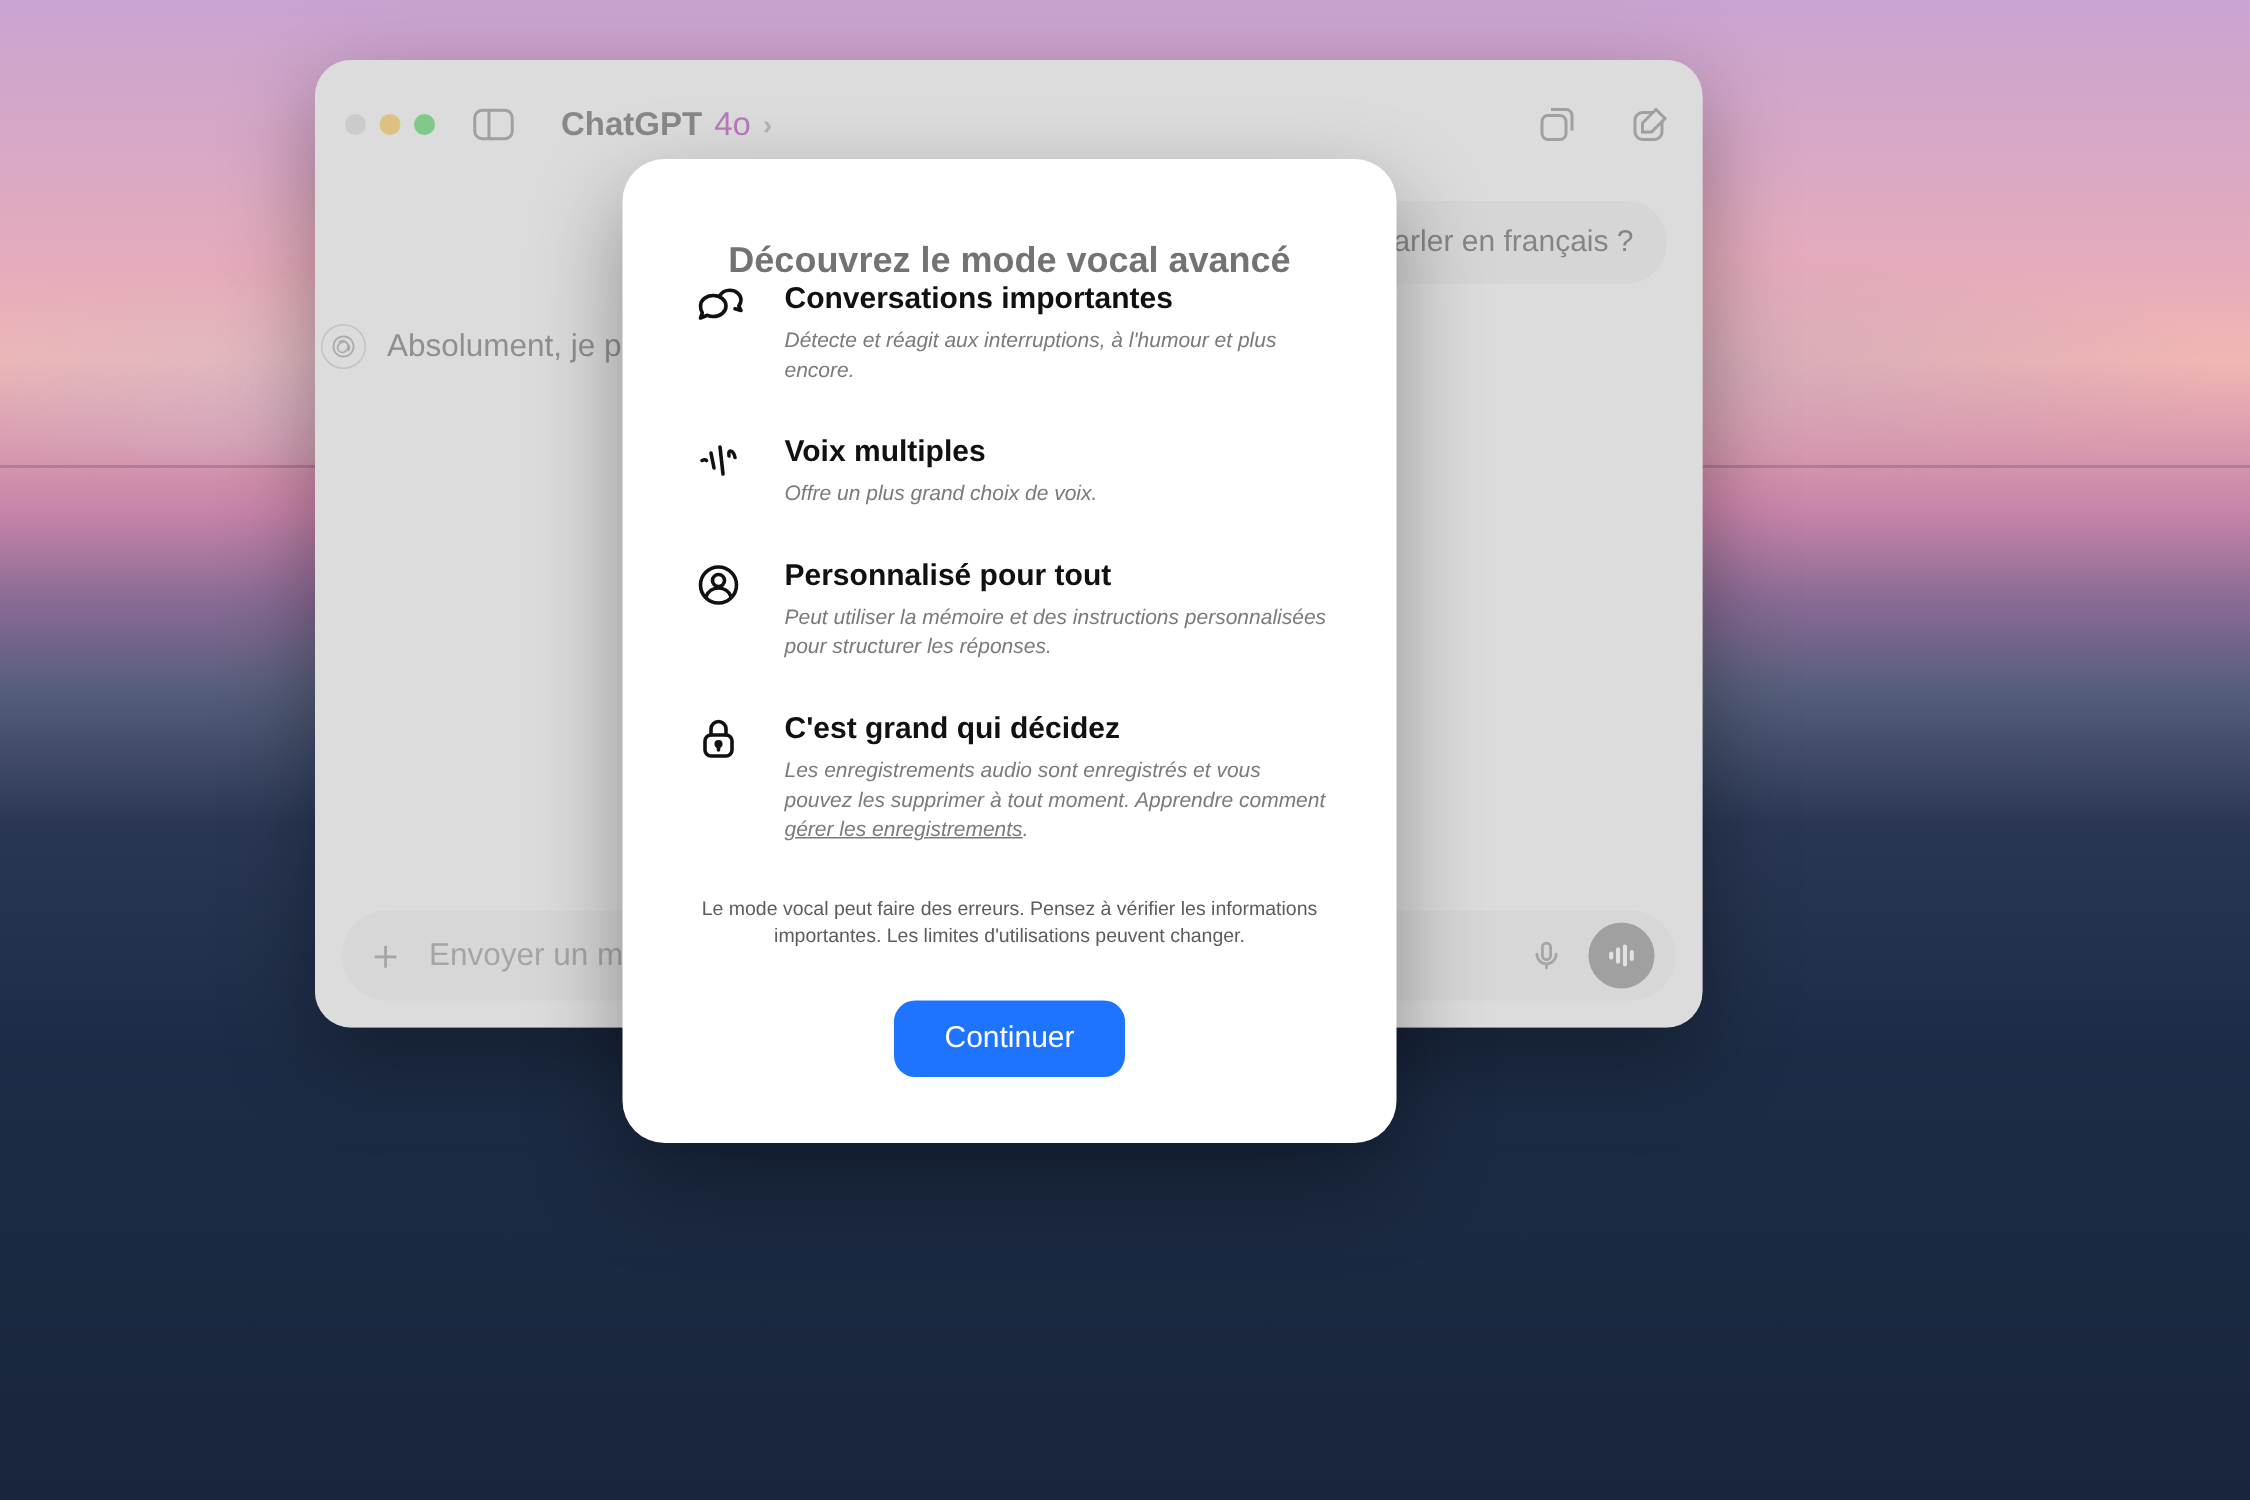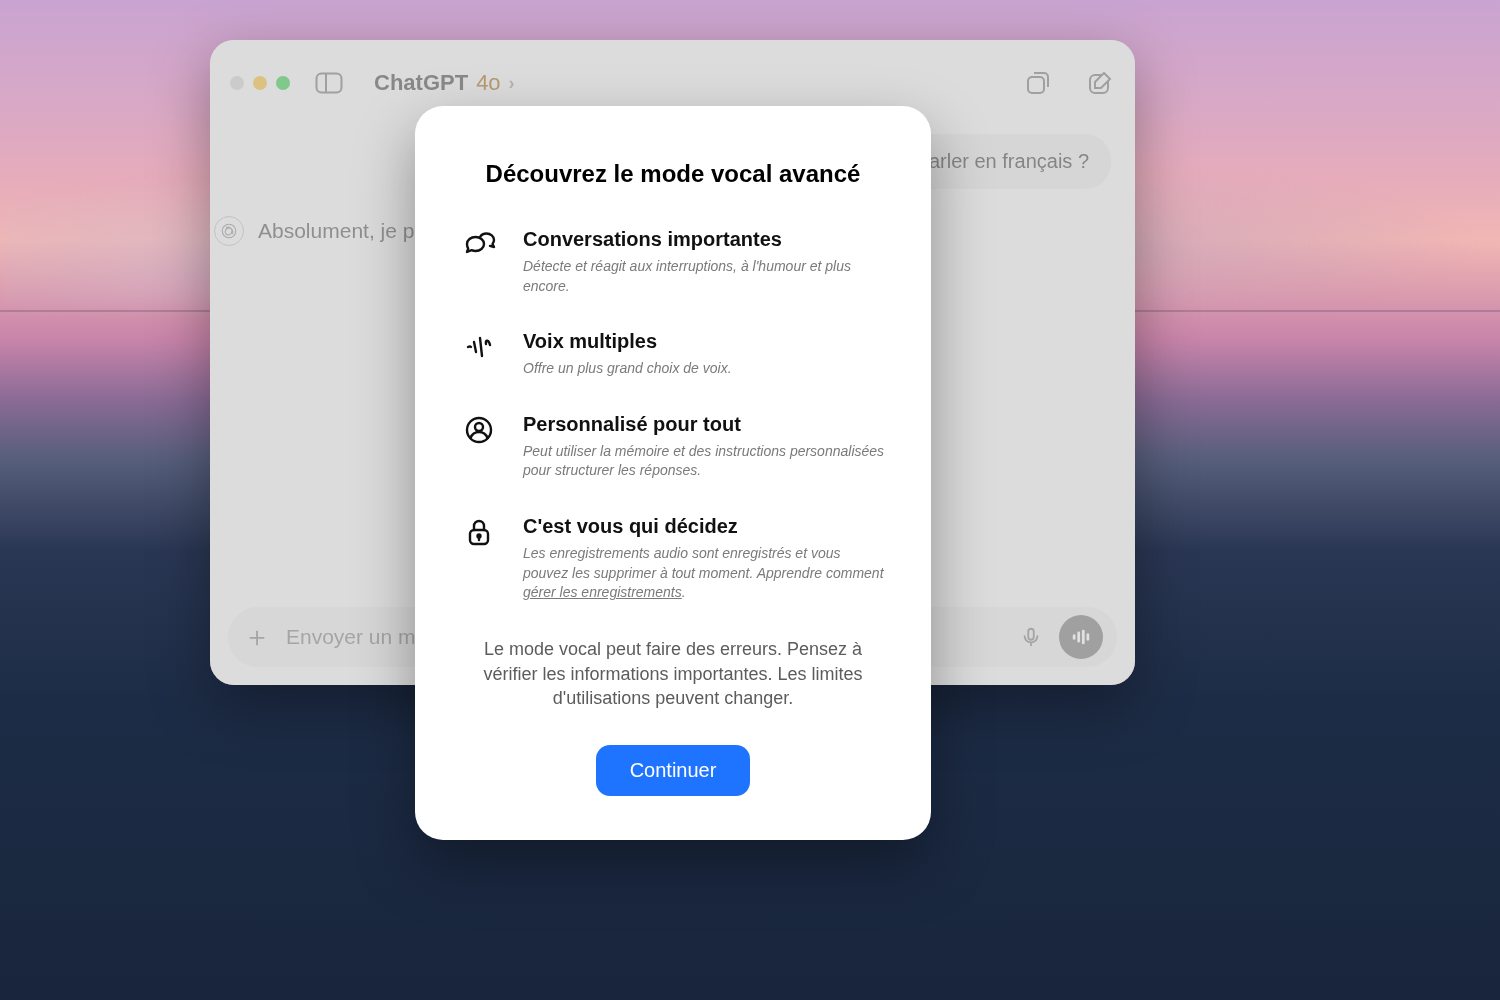--- a/index.html
+++ b/index.html
@@ -38,21 +38,21 @@
     display: flex; align-items: center;
     padding: 0 20px;
     gap: 18px;
   }
   .traffic-lights { display:flex; gap:9px; align-items:center; margin-right:6px; }
   .tl { width:14px; height:14px; border-radius:50%; }
   .tl.red{background:#d1cfcd;} .tl.yellow{background:#f6b92f;} .tl.green{background:#29c940;}
   .sidebar-toggle { width:30px; height:26px; display:flex; align-items:center; justify-content:center; }
   .sidebar-toggle svg{width:28px;height:22px;stroke:#6f6f6f;fill:none;stroke-width:2;}
   .app-title { font-size:22px; color:#3a3a3a; font-weight:600; display:flex; align-items:center; gap:8px; margin-left:12px;}
-  .app-title .model{ color:#a16207; font-weight:500;}
+  .app-title .model{ color:#a21caf; font-weight:500;}
   .chev{color:#9a9a9a; font-size:18px;}
   .titlebar-spacer{flex:1;}
   .tb-icon{ width:30px; height:30px; display:flex; align-items:center; justify-content:center; margin-left:14px; }
   .tb-icon svg{width:26px;height:26px;stroke:#6f6f6f;fill:none;stroke-width:2;}
 
   .chat-area{ padding: 10px 24px 0 24px; height: calc(100% - 66px - 86px); position:relative;}
   .bubble-user{
     position:absolute; right:24px; top:8px;
     background:#e7e7e9; color:#333; font-size:20px;
     padding:16px 22px; border-radius:26px;
@@ -90,31 +90,30 @@
   .modal{
     position:absolute;
     left:415px; top:106px;
     width:516px;
     background:#fff; border-radius:28px;
     box-shadow:0 25px 60px rgba(0,0,0,.35);
     padding:54px 46px 44px 46px;
     z-index:50;
   }
   .modal h1{
-    text-align:center; font-size:24px; font-weight:700; color:#000000;
-    margin-bottom:40px;
+    text-align:center; font-size:24px; font-weight:700; color:#737373;
   }
   .feature{ display:flex; gap:26px; margin-bottom:34px; }
   .feature .ficon{ width:36px; flex:0 0 36px; display:flex; justify-content:center; padding-top:2px;}
   .feature .ficon svg{ width:34px; height:30px; stroke:#111; fill:none; stroke-width:2.4; stroke-linecap:round; stroke-linejoin:round;}
   .feature h3{ font-size:20px; font-weight:700; color:#111; margin-bottom:6px;}
   .feature p{ font-size:14px; line-height:1.4; color:#7a7a7a;font-style:italic;}
   .feature a{ color:#7a7a7a; text-decoration:underline;}
   .disclaimer{
-    text-align:center; font-size:18px; color:#5c5c5c; line-height:1.38;
+    text-align:center; font-size:13px; color:#5c5c5c; line-height:1.38;
     margin:10px 0 34px 0;
   }
   .cta{
     display:block; margin:0 auto;
     background:#1f74ff; color:#ffffff; border:none;
     font-size:20px; font-weight:500;
     padding:14px 34px; border-radius:14px; cursor:pointer;
   }
 </style>
 </head>
@@ -239,21 +238,21 @@
     <div class="feature">
       <div class="ficon">
         <svg viewBox="0 0 34 30">
             <rect x="8" y="13" width="18" height="14" rx="4"></rect>
             <path d="M12 13V9a5 5 0 0 1 10 0v4"></path>
             <circle cx="17" cy="19" r="1.5" fill="#111"></circle>
             <line x1="17" y1="20" x2="17" y2="23"></line>
           </svg>
       </div>
       <div>
-        <h3>C'est vous qui décidez</h3>
+        <h3>C'est grand qui décidez</h3>
         <p><span>Les enregistrements audio sont enregistrés et vous pouvez les supprimer à tout moment. Apprendre comment </span><a href="#">gérer les enregistrements</a><span>.</span></p>
       </div>
     </div>
 
     <div class="disclaimer">Le mode vocal peut faire des erreurs. Pensez à vérifier les informations importantes. Les limites d'utilisations peuvent changer.</div>
 
     <button class="cta">Continuer</button>
   </div>
 </div>
 

